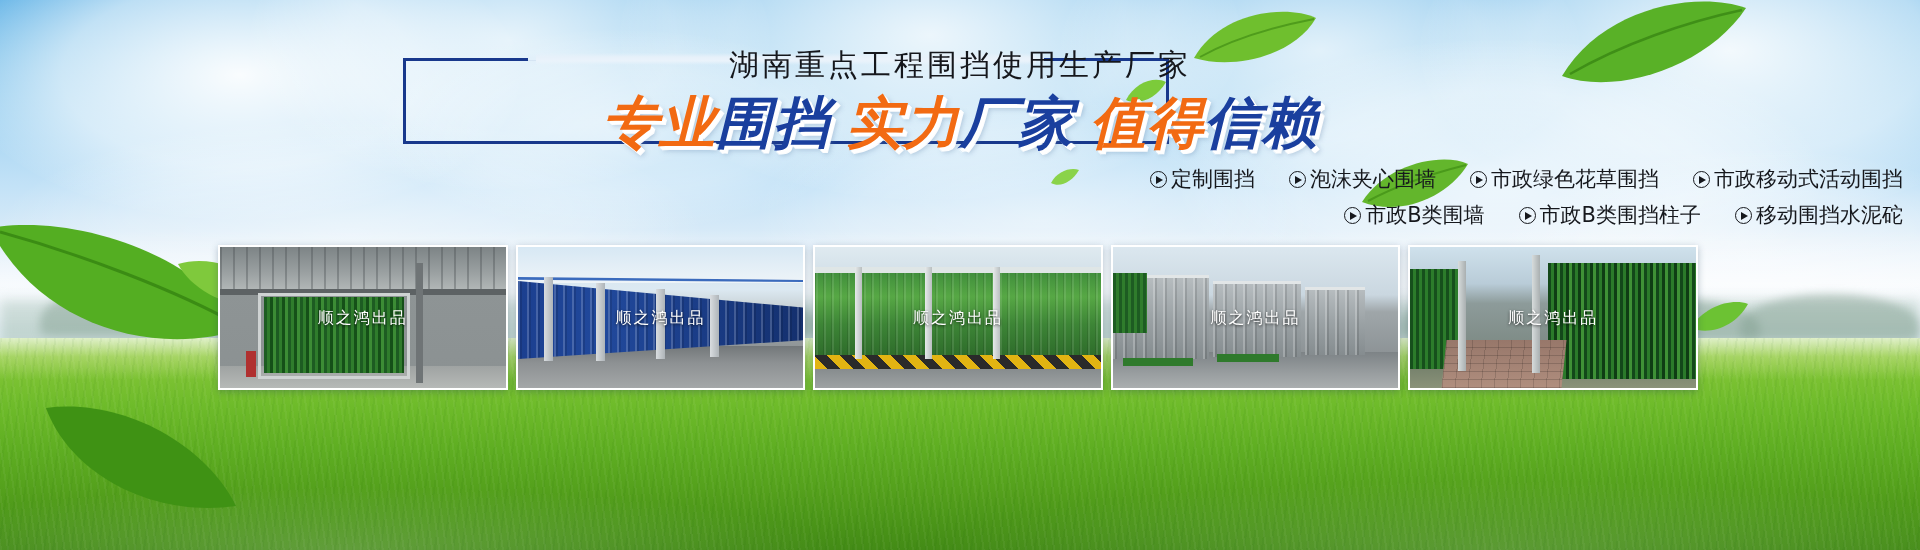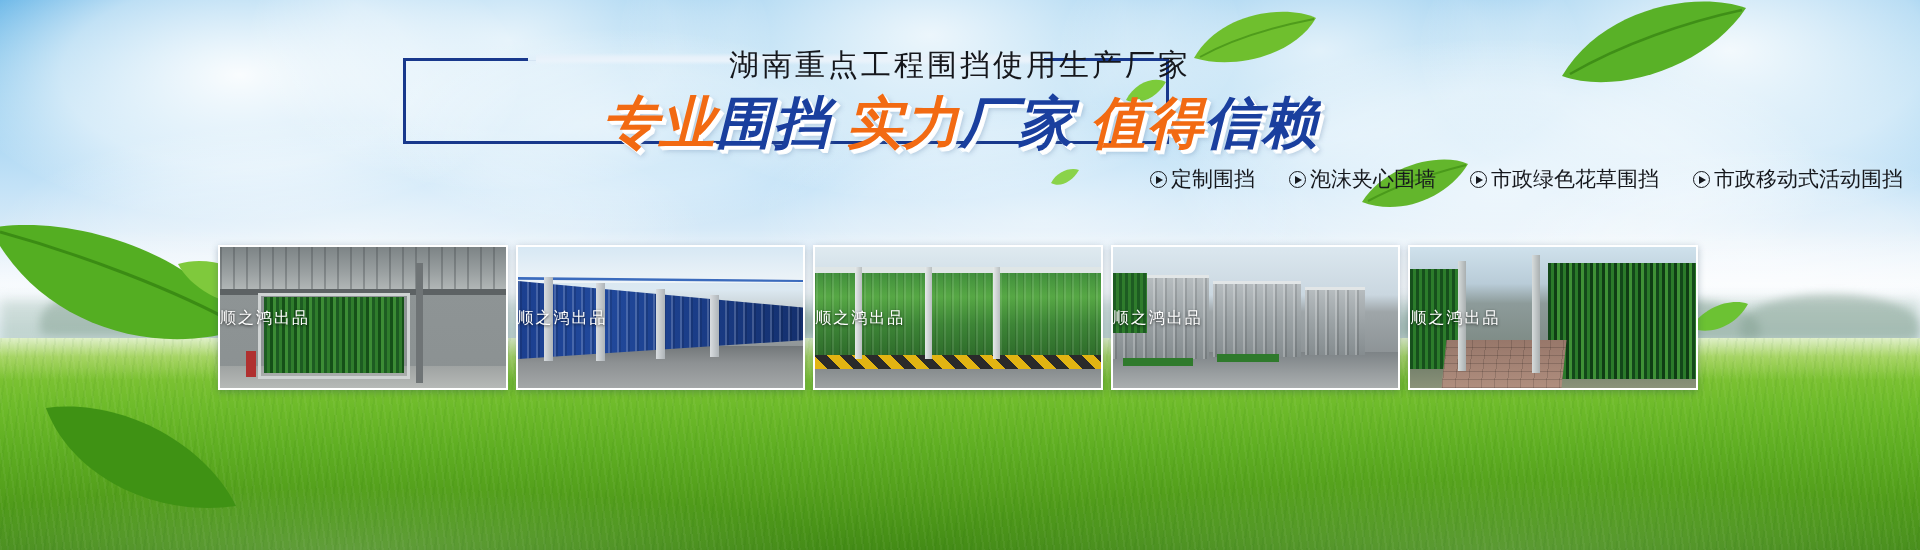--- a/index.html
+++ b/index.html
@@ -218,20 +218,21 @@
     overflow: hidden;
     border: 2px solid #ffffff;
     box-shadow: 0 2px 7px rgba(30,60,90,0.30);
     flex: 1 1 0;
   }
   .photo .wm {
     position:absolute;
     left: 0; right: 0;
     top: 50%;
     transform: translateY(-50%);
+    text-align:center;
     color: #ffffff;
     font-size: 16px;
     letter-spacing: 2px;
     font-family: "DejaVu Sans", "Liberation Sans", sans-serif;
     text-shadow: 0 1px 3px rgba(0,0,0,0.75);
     z-index: 5;
   }
 
   
   .p1 {
@@ -443,20 +444,23 @@
 
     <div class="mainTitle">
       <span class="tOrange">专业</span><span class="tBlue">围挡</span><span class="tGap">&nbsp;</span><span class="tOrange">实力</span><span class="tBlue">厂家</span><span class="tGap">&nbsp;</span><span class="tOrange">值得</span><span class="tBlue">信赖</span>
     </div>
   </div>
 
   <div class="bullets">
     <div class="bulletRow row1">
       <span class="bi"><span class="dot"></span><span>定制围挡</span></span><span class="bi"><span class="dot"></span><span>泡沫夹心围墙</span></span><span class="bi"><span class="dot"></span><span>市政绿色花草围挡</span></span><span class="bi"><span class="dot"></span><span>市政移动式活动围挡</span></span>
     </div>
+    <div class="bulletRow row2">
+      <span class="bi"><span class="dot"></span><span>市政B类围墙</span></span><span class="bi"><span class="dot"></span><span>市政B类围挡柱子</span></span><span class="bi"><span class="dot"></span><span>移动围挡水泥砣</span></span>
+    </div>
   </div>
 
   <div class="photos">
 
     <div class="photo p1">
       <div class="shed"></div>
       <div class="beam"></div>
       <div class="gnd"></div>
       <div class="grn"></div>
       <div class="frm"></div>

